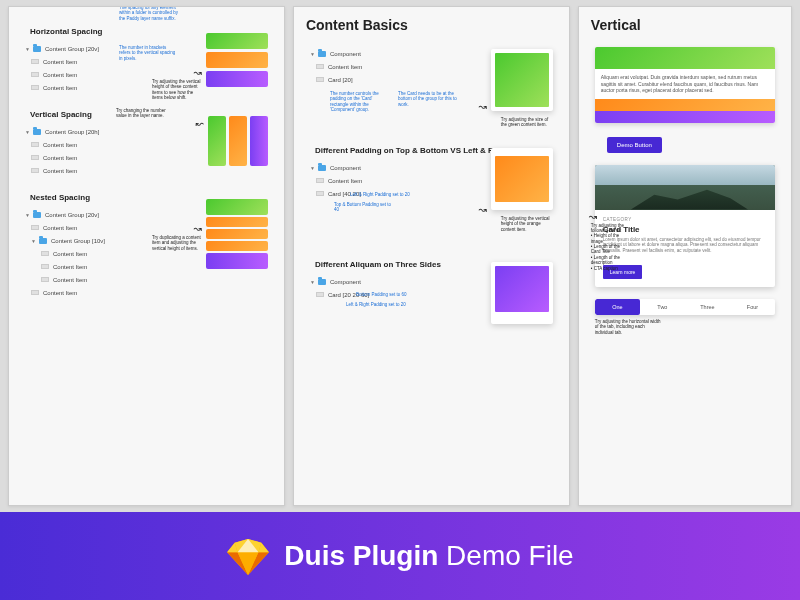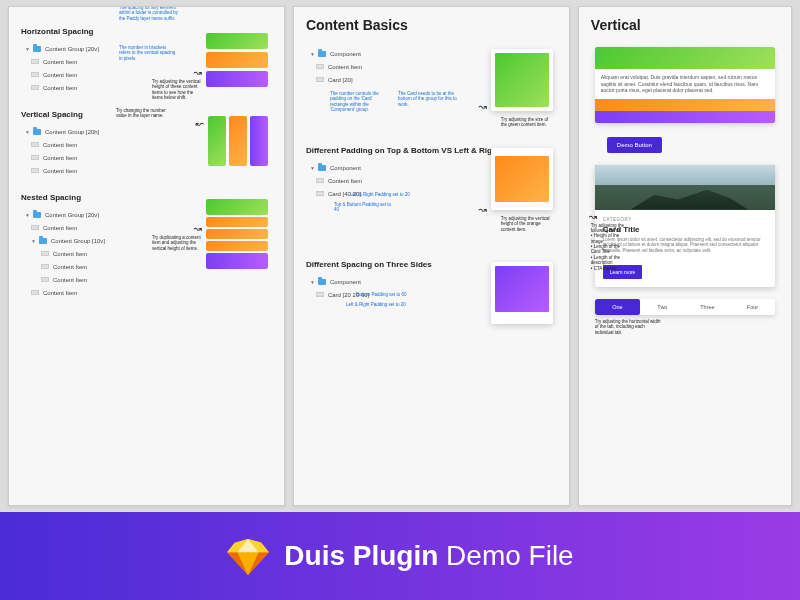--- a/index.html
+++ b/index.html
@@ -1,21 +1,21 @@
 <!DOCTYPE html>
 <html><head>
 <meta charset="utf-8">
 <style>
 * { margin: 0; padding: 0; box-sizing: border-box; font-family: -apple-system, BlinkMacSystemFont, "Segoe UI", Helvetica, Arial, sans-serif; }
 body { width: 800px; height: 600px; background: #f0f0f0; display: flex; flex-direction: column; overflow: hidden; }
 .main { flex: 1; display: flex; gap: 8px; padding: 6px 8px; background: #dcdcdc; }
 .panel { background: #f7f7f7; border: 1px solid #ccc; box-shadow: 0 1px 3px rgba(0,0,0,0.08); padding: 10px 12px; flex: 1; overflow: hidden; position: relative; }
 .panel:nth-child(3){ flex: 0.75; }
 h1 { font-size: 14px; font-weight: 700; margin-bottom: 14px; color: #222; }
-h2 { font-size: 8px; font-weight: 700; margin: 10px 0 6px 0; color: #222; }
+h2 { font-size: 8px; font-weight: 700; margin: 10px 0 6px 9px; color: #222; }
 .section { position: relative; margin-bottom: 16px; }
 .tree { font-size: 6px; color: #444; }
 .tree-row { display: flex; align-items: center; height: 13px; padding: 0 4px; }
 .tree-row .arrow { font-size: 5px; width: 8px; color: #777; }
 .tree-row .folder-icon { display:inline-block; width:8px; height:6px; background:#4aa5e6; margin-right:4px; border-radius:1px; position:relative; }
 .tree-row .folder-icon::after { content:''; position:absolute; top:-2px; left:0; width:4px; height:2px; background:#4aa5e6; border-radius:1px 1px 0 0; }
 .tree-row .bar { display:inline-block; width:8px; height:5px; background:#e0e0e0; border:1px solid #ccc; margin-right:4px; }
 .ind { padding-left: 10px; }
 .ind2 { padding-left: 20px; }
 .label { flex:1; white-space: nowrap; }
@@ -231,21 +231,21 @@
           <div class="inner"></div>
         </div>
       <div class="note" style="top:46px; left:44px;">Left &amp; Right Padding set to 20</div>
       <div class="note" style="top:56px; left:28px;">Top &amp; Bottom Padding set to 40</div>
       <div class="arrow-glyph" style="right:70px; top:58px;">↝</div>
       <div class="arrow-note" style="right:6px; top:70px;">Try adjusting the vertical height of the orange content item.</div>
       <div style="height:44px;"></div>
     </div>
 
     <div class="section">
-      <h2>Different Spacing on Three Sides</h2>
+      <h2>Different Aliquam on Three Sides</h2>
       <div class="tree">
         <div class="tree-row">
             <span class="arrow">▼</span>
             <span class="folder-icon"></span>
             <span class="label">Component</span>
           </div>
         <div class="tree-row ind">
             <span class="bar"></span>
             <span class="label">Card [20 20 60]</span>
           </div>

